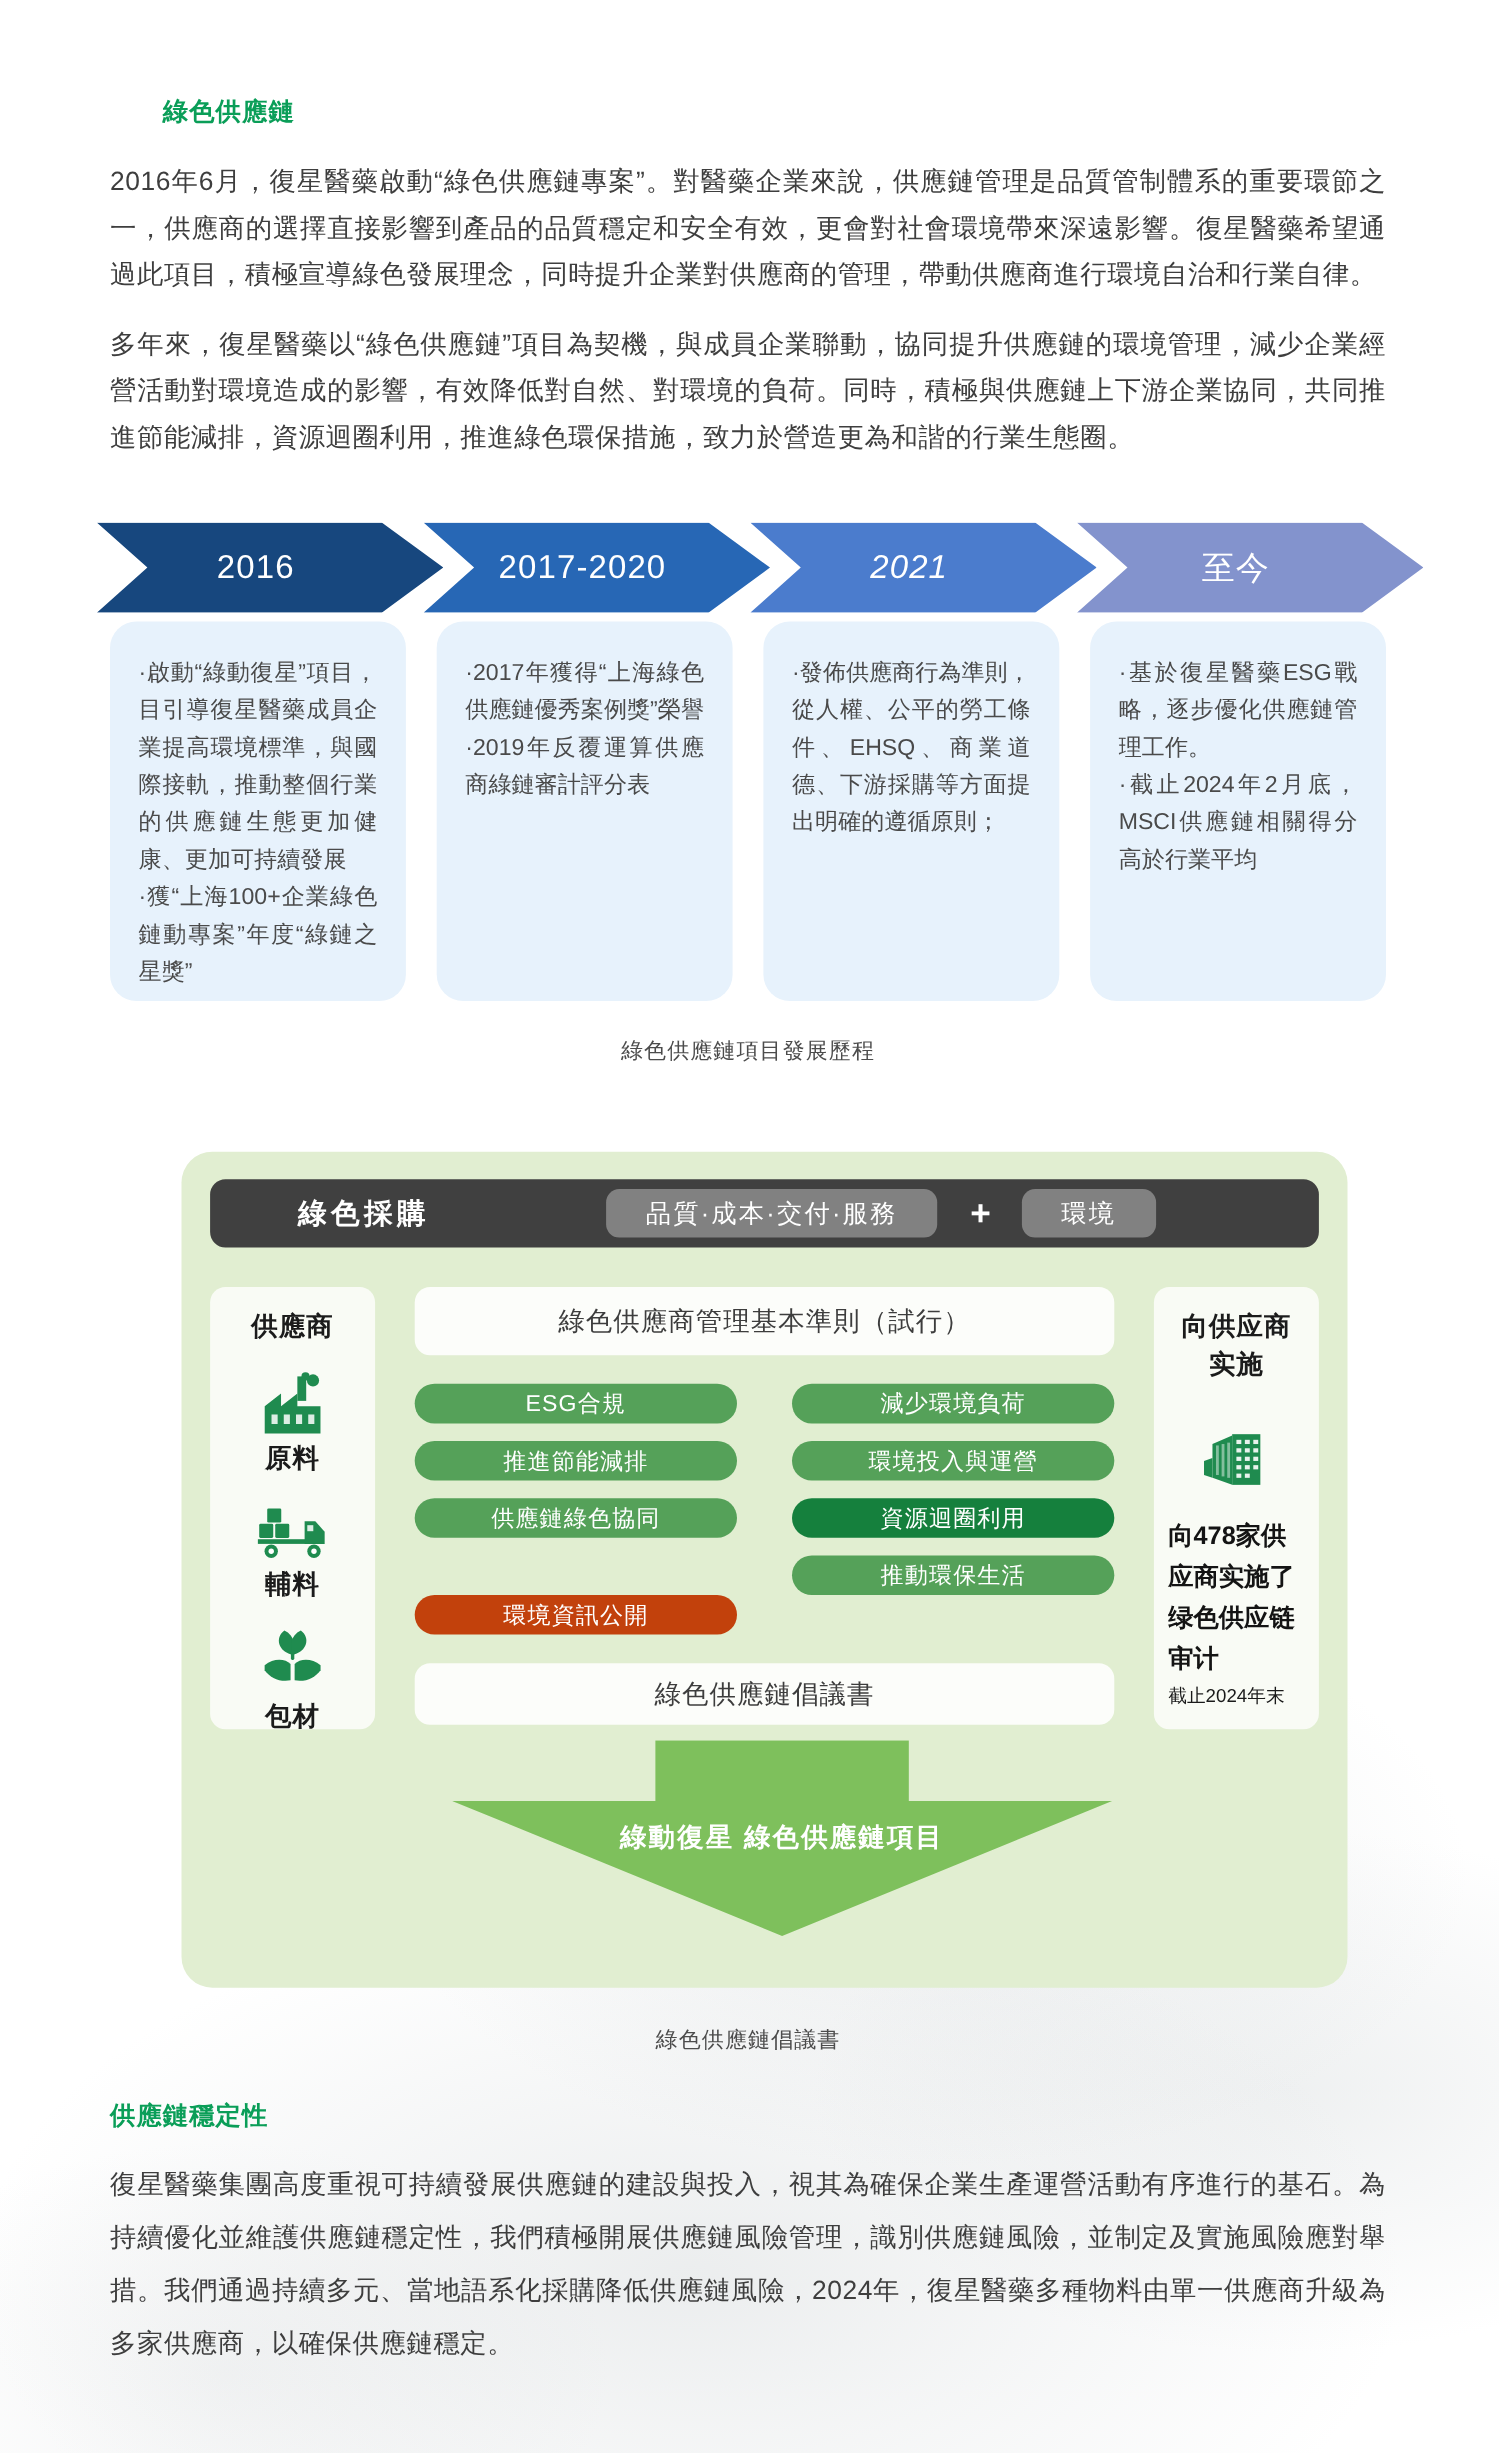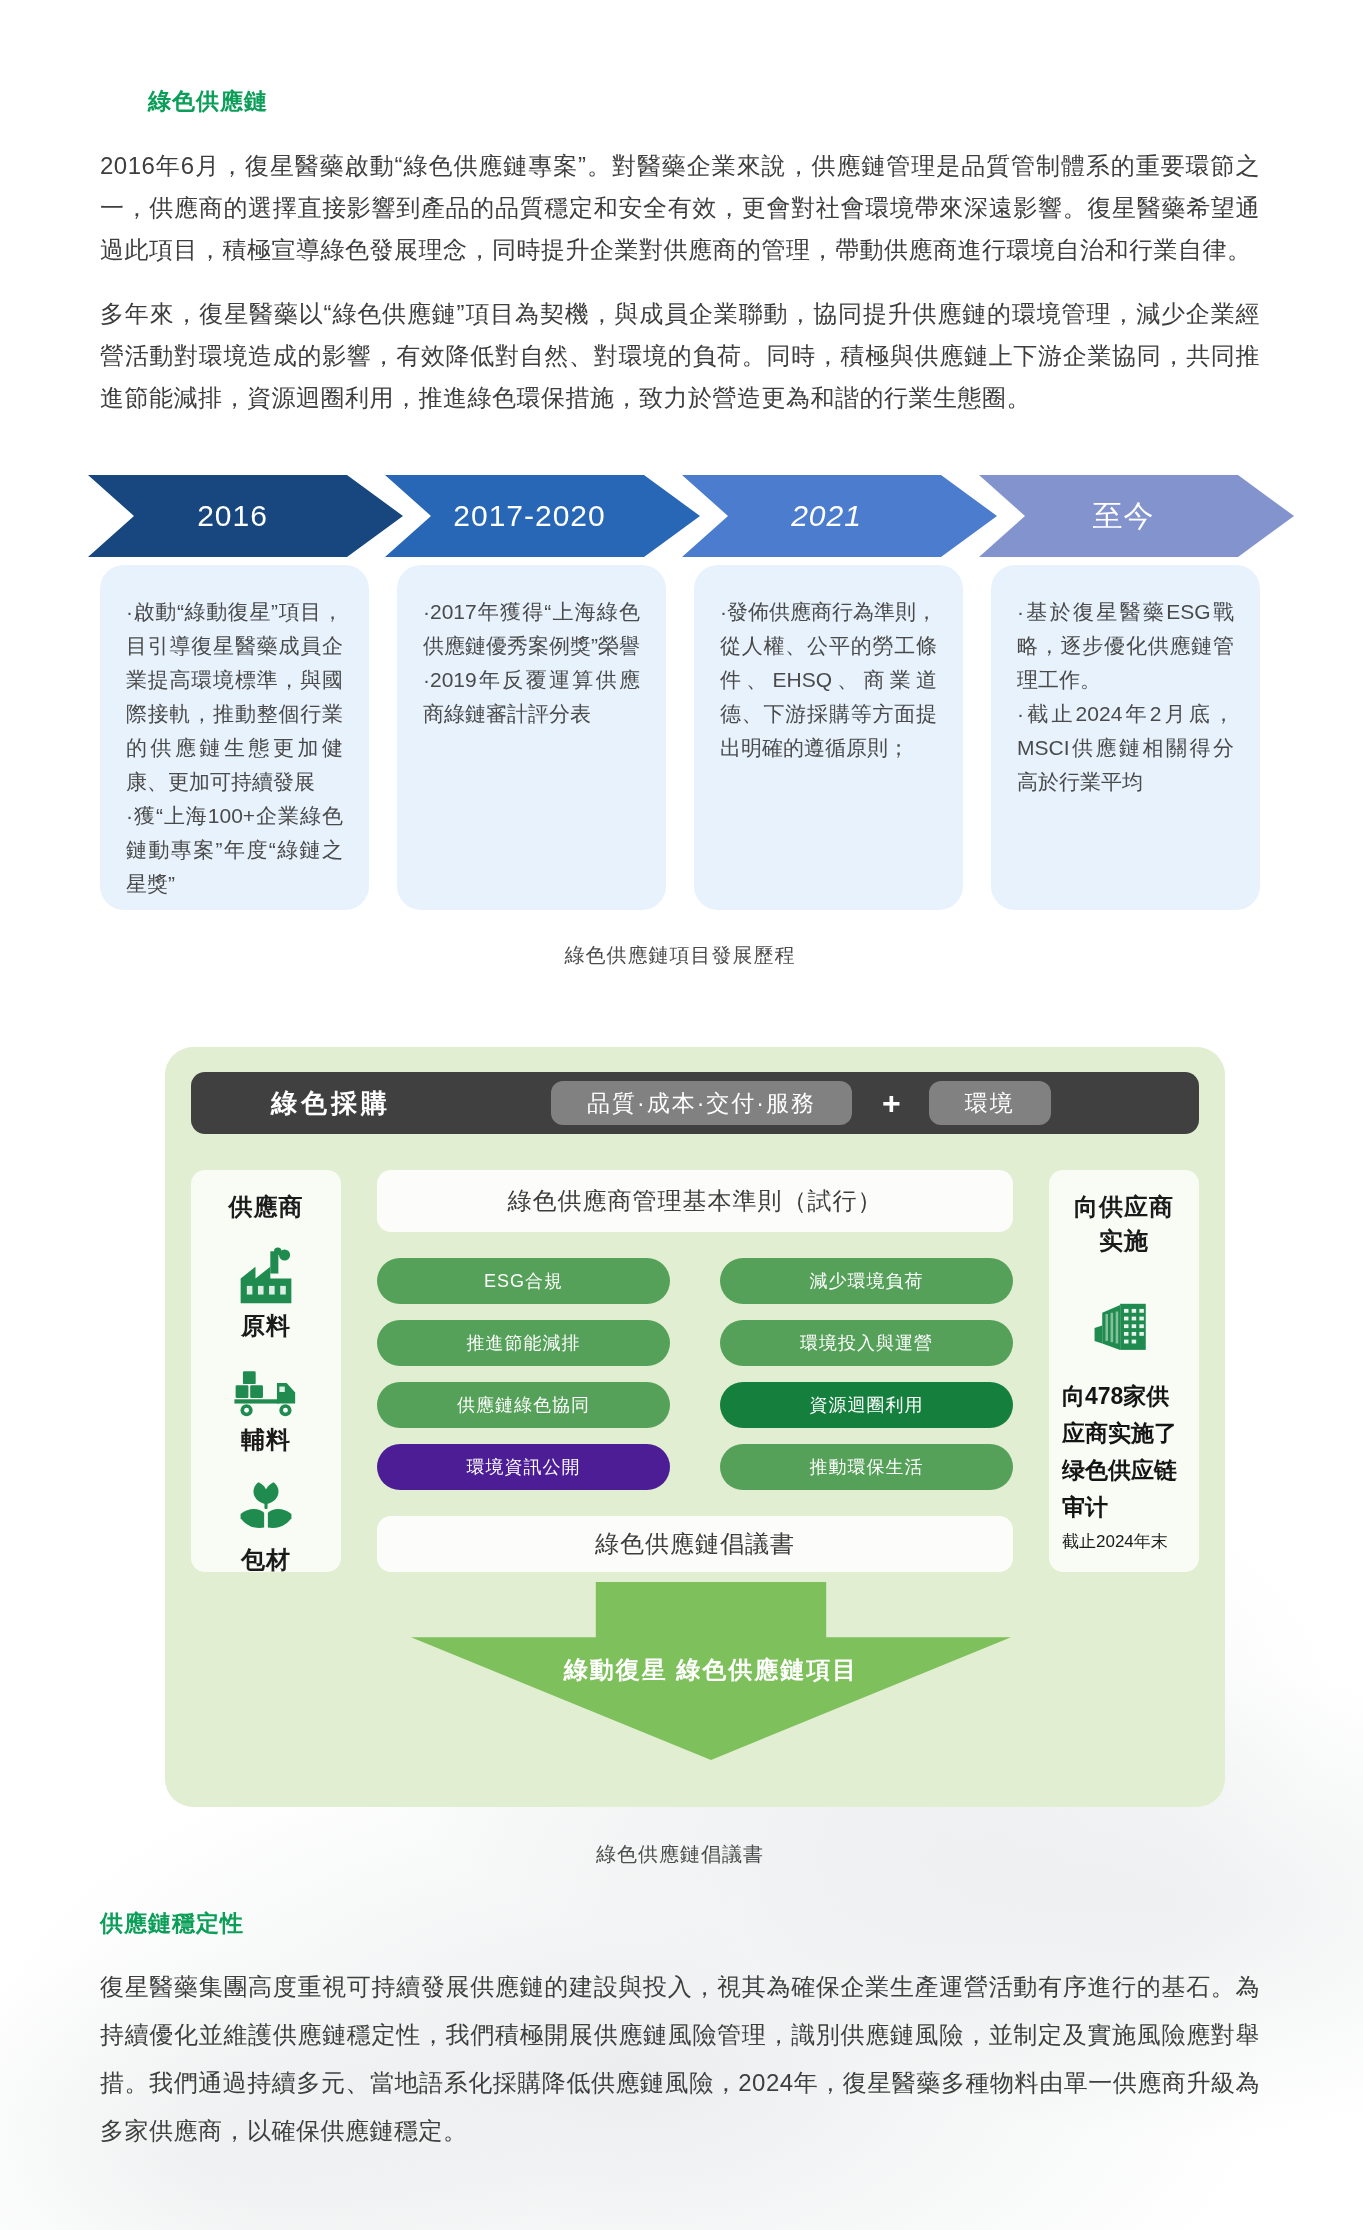--- a/index.html
+++ b/index.html
@@ -74,22 +74,22 @@
   .dg-item-label { font-size:24px; font-weight:bold; color:#1b1b1b; margin-top:4px; letter-spacing:1px; }
 
   .dg-mid { flex:1; display:flex; flex-direction:column; min-width:0; }
   .dg-bar {
     background:rgba(255,255,255,0.88); border-radius:14px; height:62px;
     display:flex; align-items:center; justify-content:center;
     font-size:24px; color:#3d3d3d; letter-spacing:1px;
   }
   .dg-grid { margin-top:26px; display:grid; grid-template-columns:1fr 1fr; column-gap:50px; row-gap:16px; }
   .dg-gpill {
-    border-radius:23px; height:46px; display:flex; align-items:center; justify-content:center;
-    color:#fff; font-size:18px; letter-spacing:1px;
+    border-radius:23px; height:36px; display:flex; align-items:center; justify-content:center;
+    color:#fff; font-size:21px; letter-spacing:1px;
   }
   .dg-bar.b2 { margin-top:26px; height:56px; }
 
   .impl-title { width:108px; margin:20px auto 0; font-size:24px; font-weight:bold; color:#1b1b1b; line-height:34px; }
   .impl-body { margin:24px 13px 0; text-align:left; font-size:23px; font-weight:bold; color:#141414; line-height:37px; }
   .impl-note { margin:4px 13px 0; text-align:left; font-size:17px; color:#1a1a1a; }
 
   .dg-arrow-wrap { height:186px; margin-top:10px; display:flex; justify-content:center; }
   .dg-arrow {
     width:600px; height:178px; position:relative; transform:translateX(16px);
@@ -221,21 +221,21 @@
 
       <div class="dg-mid">
         <div class="dg-bar">綠色供應商管理基本準則（試行）</div>
         <div class="dg-grid">
           <div class="dg-gpill" style="background-color: rgb(85, 161, 89);">ESG合規</div>
           <div class="dg-gpill" style="background-color: rgb(85, 161, 89);">減少環境負荷</div>
           <div class="dg-gpill" style="background-color: rgb(85, 161, 89);">推進節能減排</div>
           <div class="dg-gpill" style="background-color: rgb(85, 161, 89);">環境投入與運營</div>
           <div class="dg-gpill" style="background-color: rgb(85, 161, 89);">供應鏈綠色協同</div>
           <div class="dg-gpill" style="background-color: #15803d;">資源迴圈利用</div>
-          <div class="dg-gpill" style="background-color: #4c1d95;">環境資訊公開</div>
+          <div class="dg-gpill" style="background-color: #c2410c; margin-top: 36px;">環境資訊公開</div>
           <div class="dg-gpill" style="background-color: rgb(85, 161, 89);">推動環保生活</div>
         </div>
         <div class="dg-bar b2">綠色供應鏈倡議書</div>
       </div>
 
       <div class="dg-side">
         <div class="impl-title dg-side-title" style="margin-top:20px;">向供应商实施</div>
         <div class="dg-icon" style="margin-top:34px;">
           <svg width="64" height="62" viewBox="0 0 100 96">
             <g fill="#1f8b4f">

